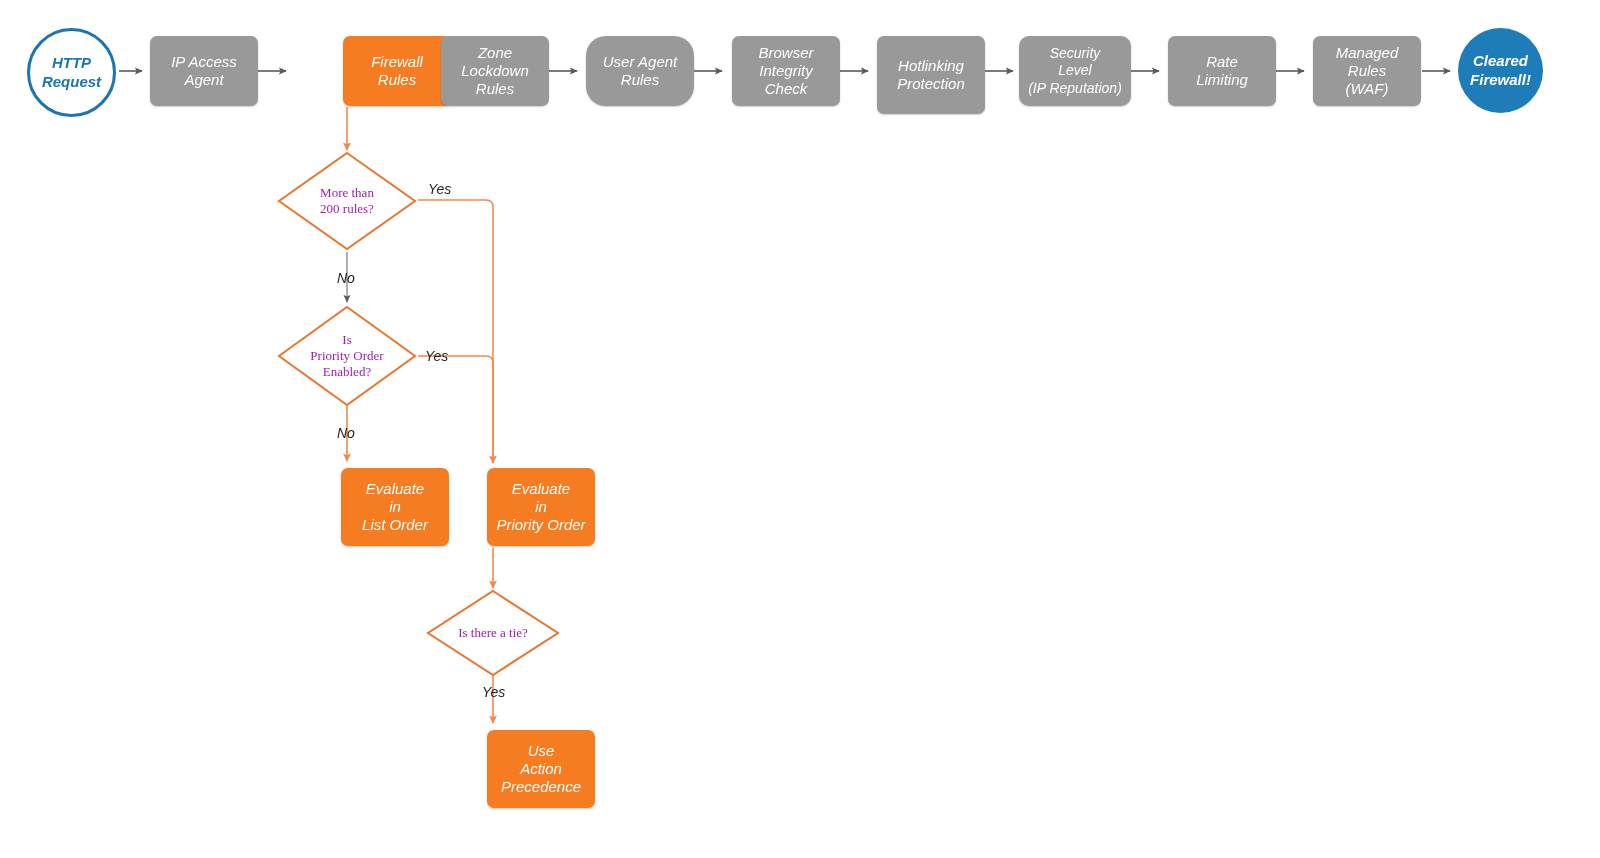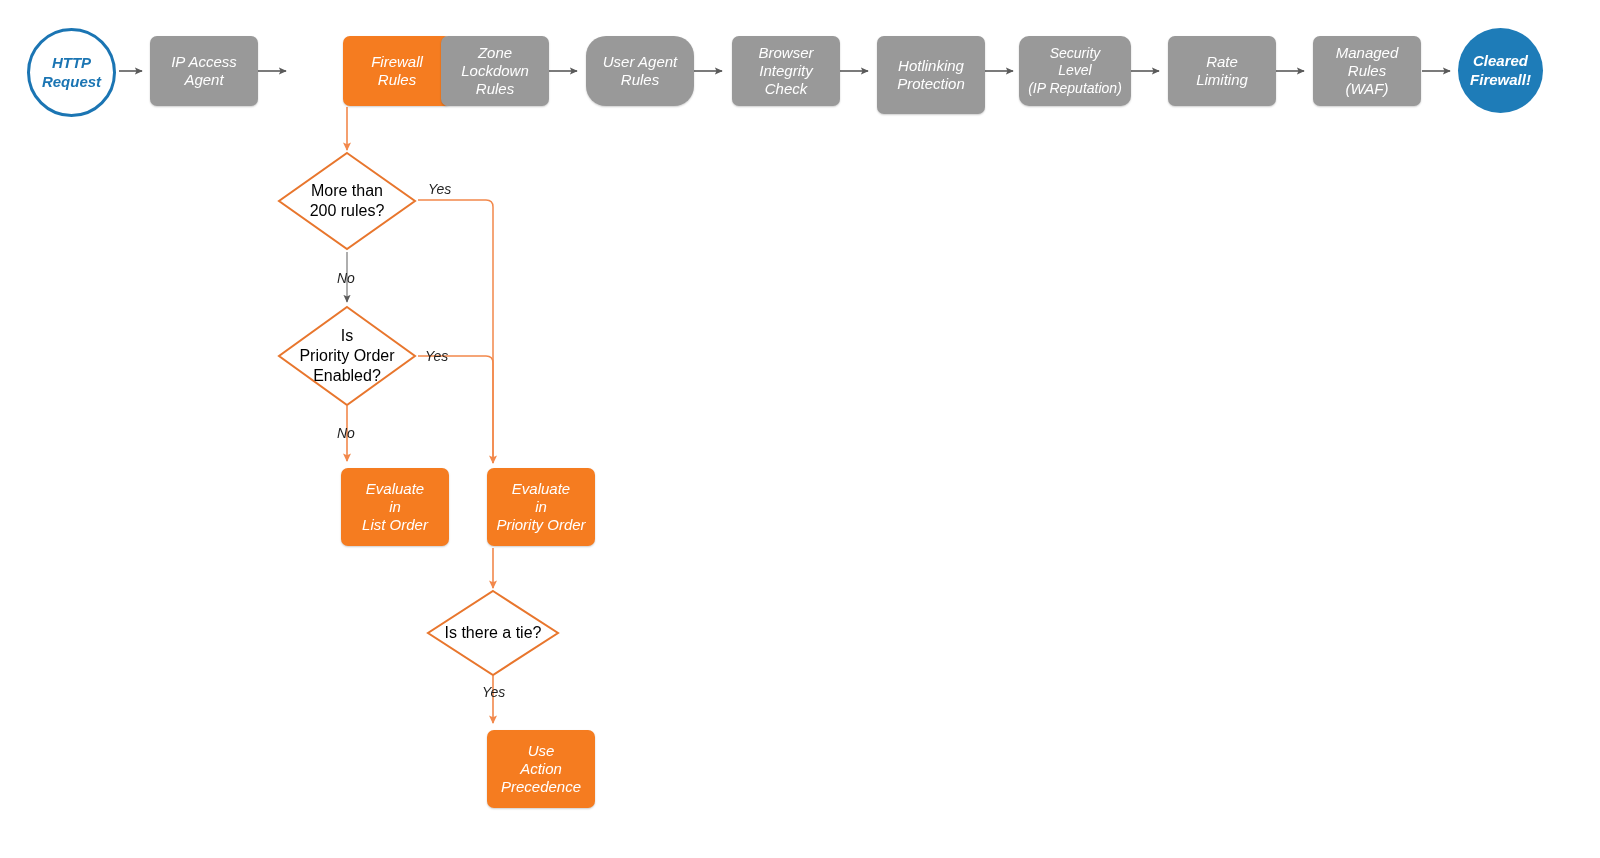--- a/index.html
+++ b/index.html
@@ -74,24 +74,25 @@
   }
   .diamond .dshape {
     position: absolute;
     left: 0; top: 0;
     width: 100%;
     height: 100%;
   }
   .diamond .dlabel {
     position: relative;
     z-index: 2;
-    font-size: 16px;
-    color: #000000;
+    font-size: 13px;
+    color: #a21caf;
     line-height: 1.25;
     white-space: pre-line;
+    font-family: Liberation Serif, serif;
   }
 
   
   .edge-label {
     position: absolute;
     font-size: 14px;
     font-style: italic;
     color: #1f1f1f;
     white-space: nowrap;
   }

